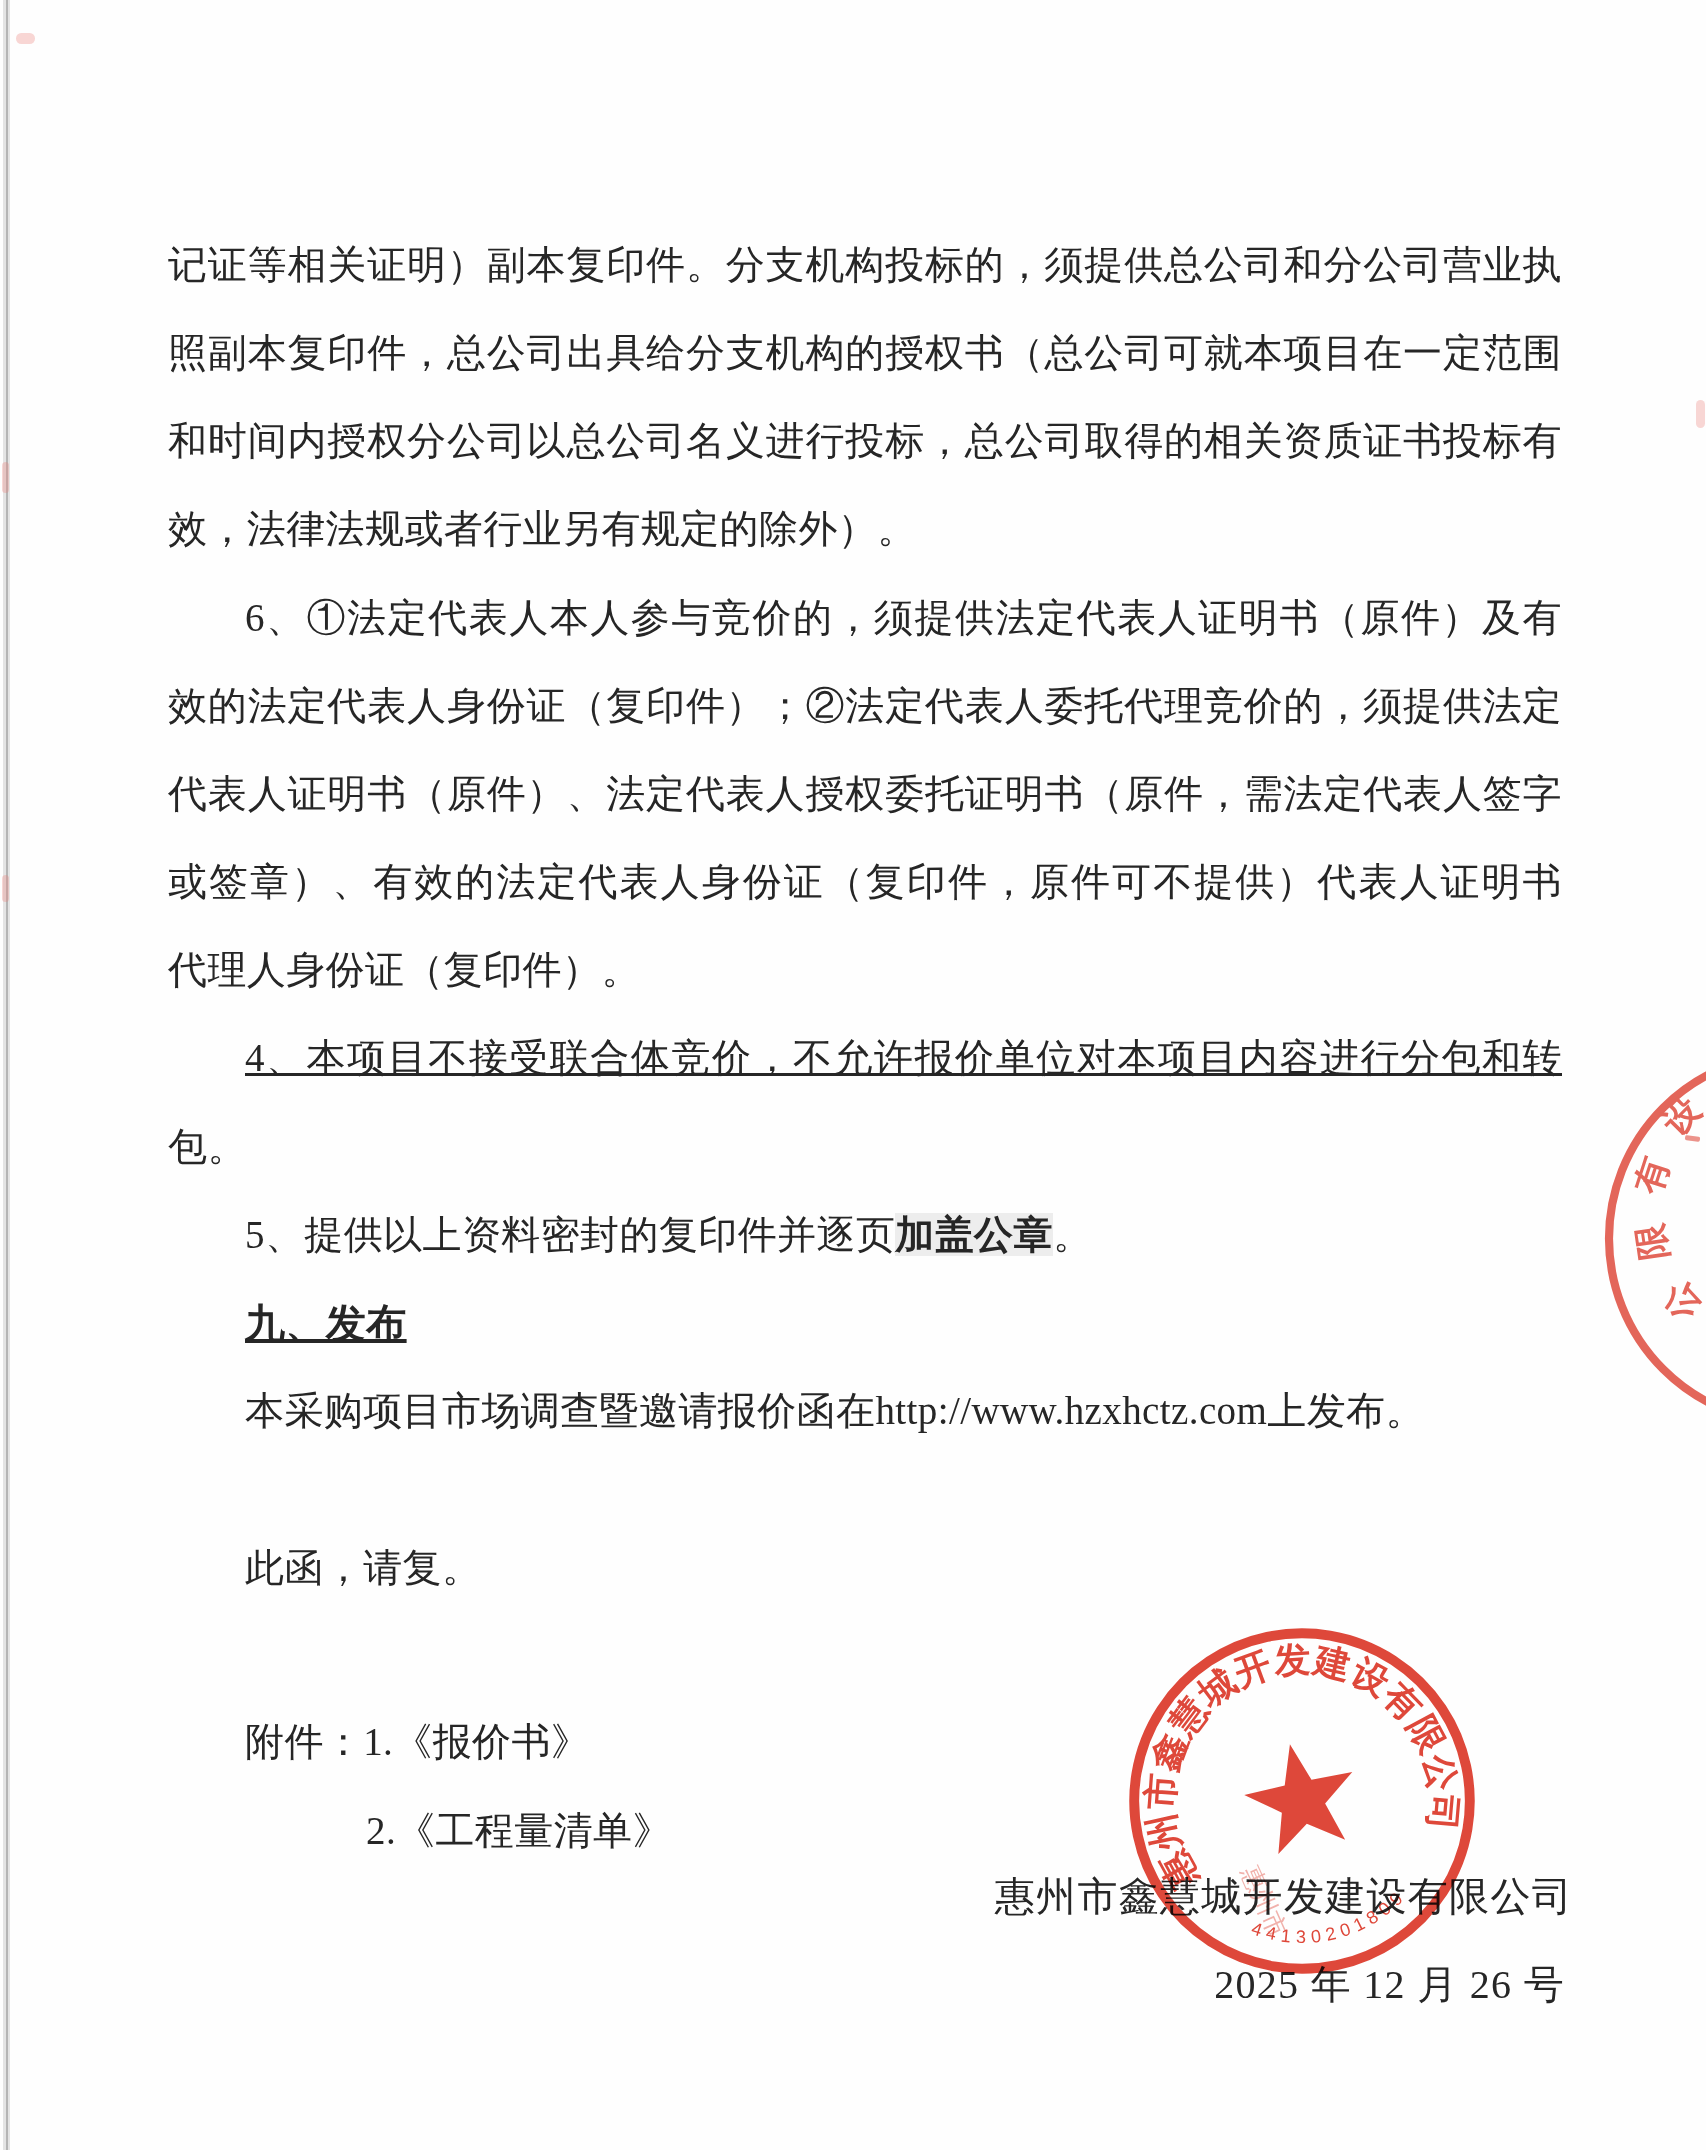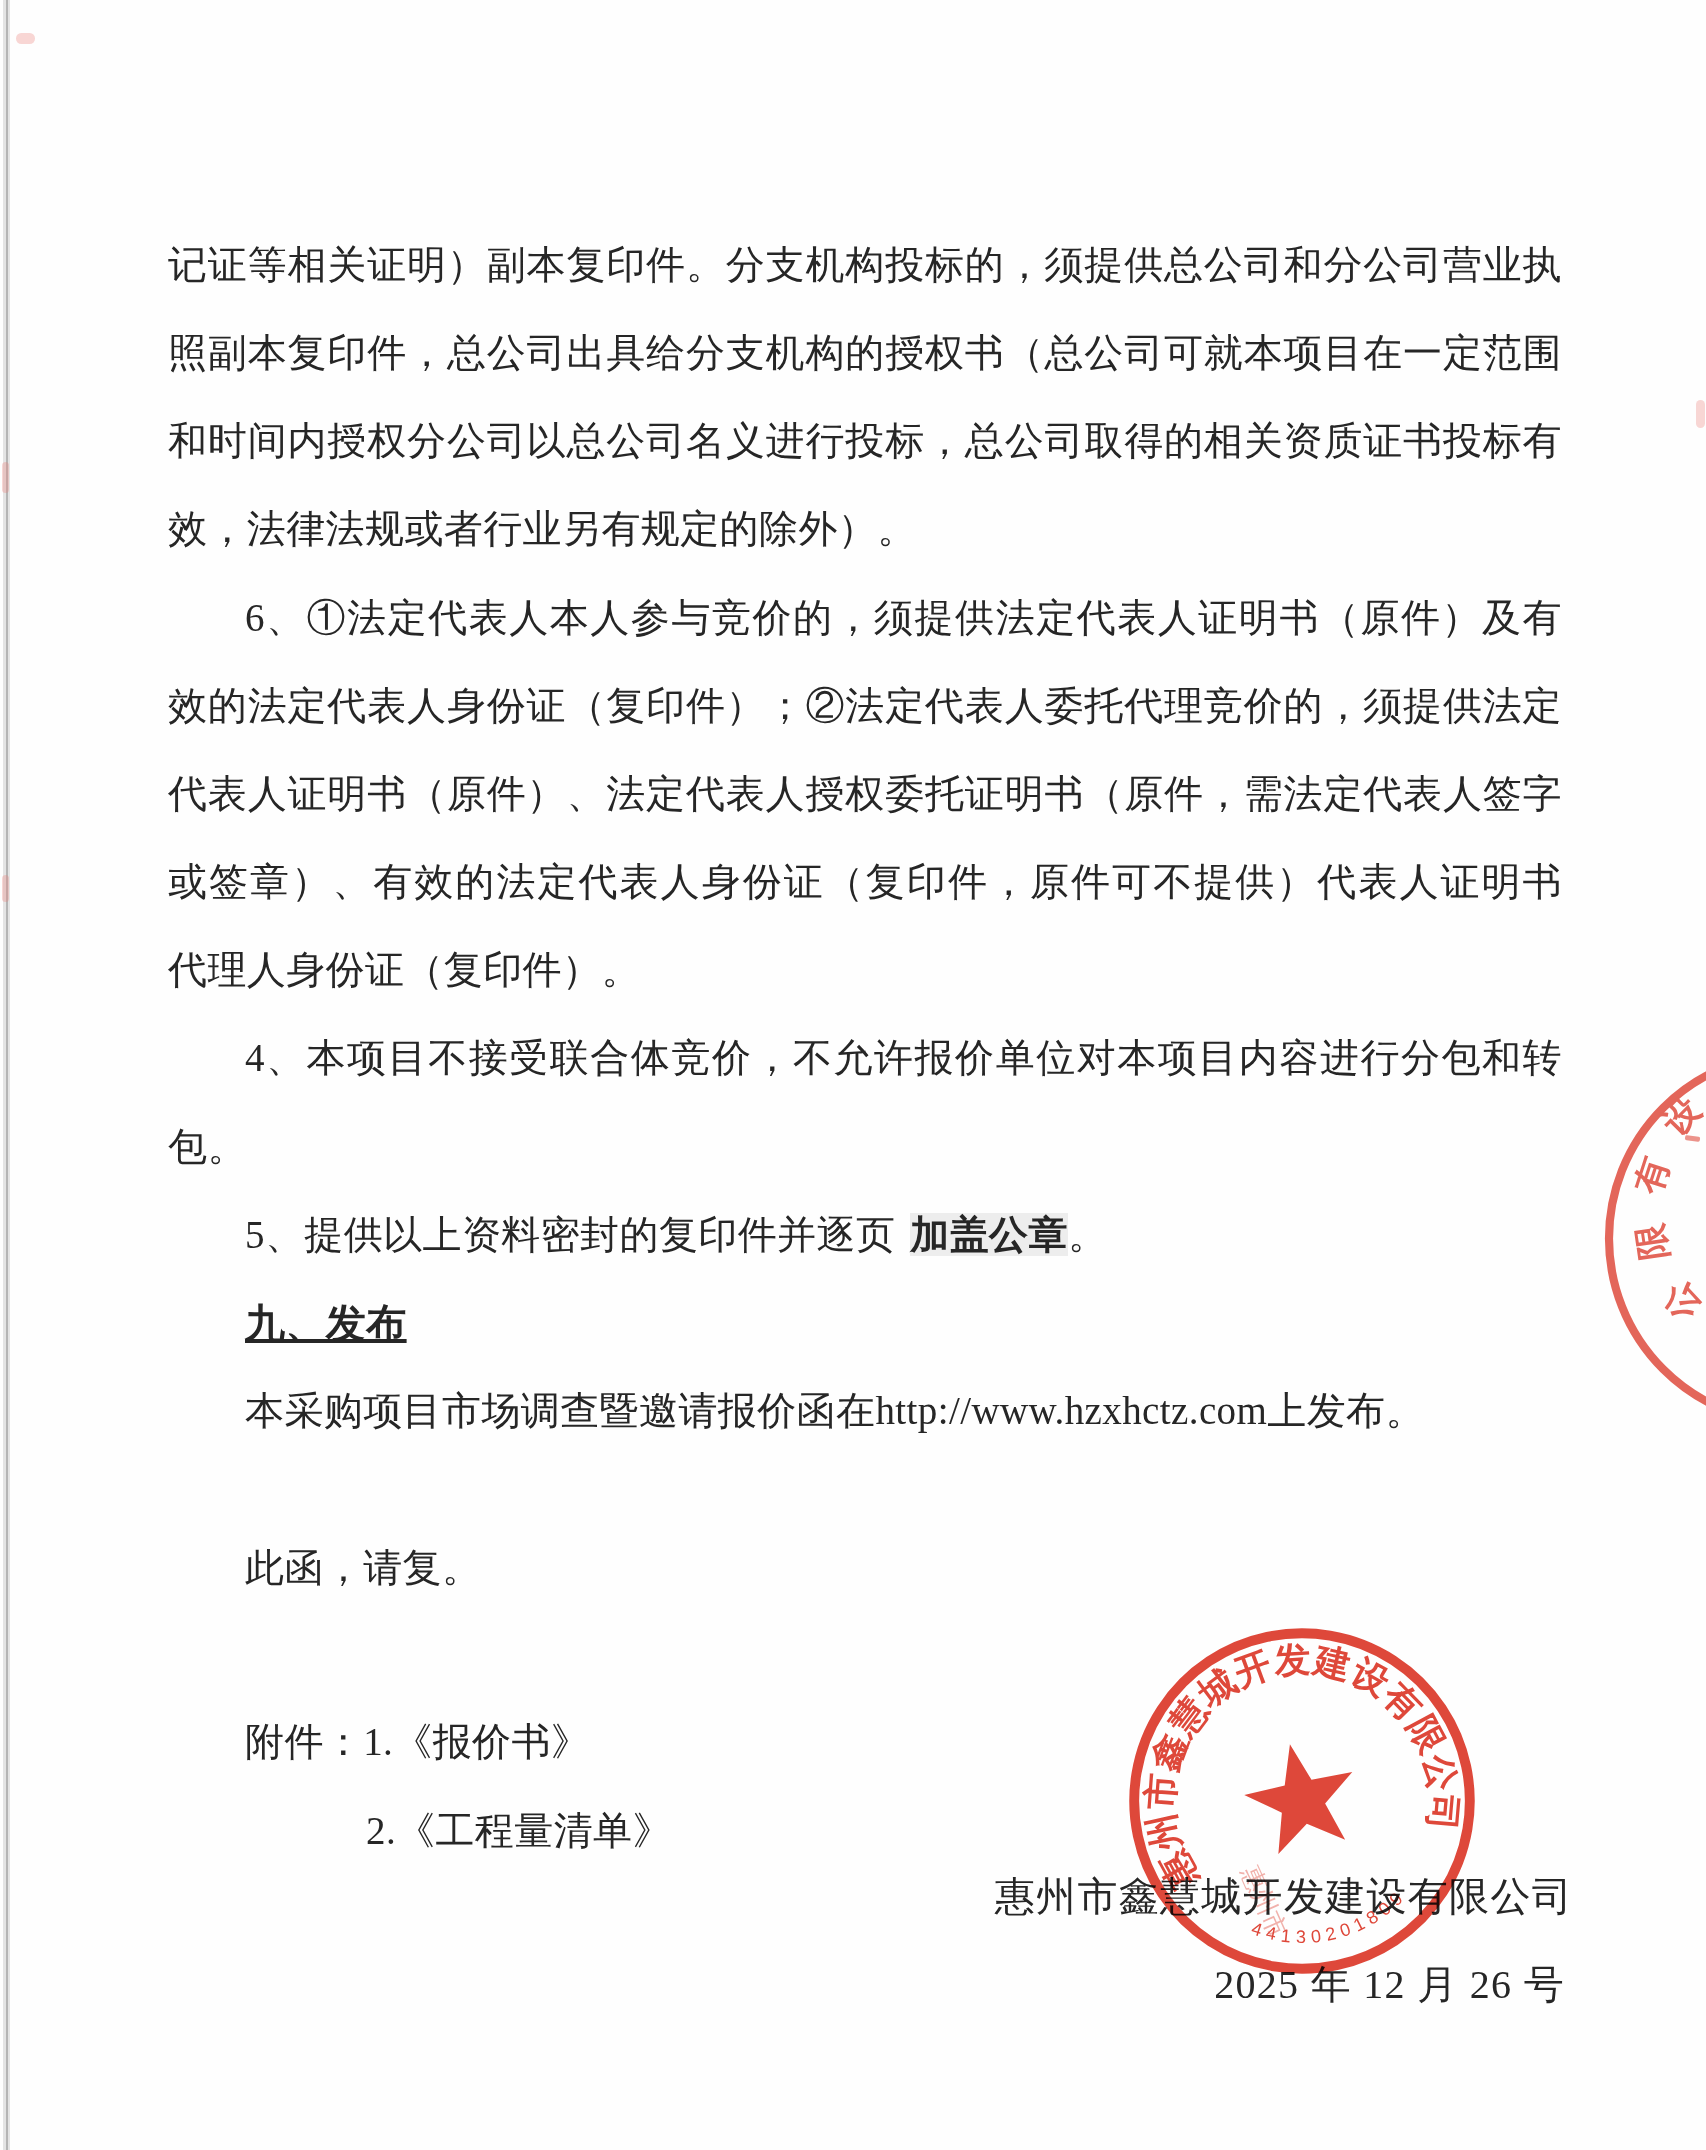--- a/index.html
+++ b/index.html
@@ -19,21 +19,21 @@
     letter-spacing:0.4px;
   }
   .just{
     white-space:normal;
     text-align:justify;
     text-align-last:justify;
   }
   .ind{padding-left:77px;box-sizing:border-box;}
   .ind2{padding-left:198px;box-sizing:border-box;}
   .heading{font-family:"Liberation Sans","DejaVu Sans",sans-serif;font-weight:bold;font-size:40px;text-decoration:underline;}
-  .em-stamp{font-weight:bold;background:rgba(40,40,40,0.08);margin-left:15px;}
+  .em-stamp{font-weight:bold;background:rgba(40,40,40,0.08);}
   .rightline{left:auto;right:134px;width:auto;letter-spacing:1.3px;font-size:40px;}
   .scan-band{position:absolute;left:3.4px;top:0;width:6.9px;height:100%;background:#e4e4e4;}
   .scan-core{position:absolute;left:6px;top:0;width:2.2px;height:100%;background:#b5b5b5;}
   .smudge{position:absolute;background:rgba(236,130,124,0.32);border-radius:5.2px;}
   .seal{position:absolute;mix-blend-mode:multiply;}
   .seal-main{left:1117px;top:1616px;transform:rotate(-12deg);opacity:0.93;}
   .seal-partial{left:1566px;top:1002px;opacity:0.78;}
   .seal-dash{position:absolute;left:1685px;top:1136px;width:14.6px;height:5.2px;
     background:rgba(221,58,43,0.55);transform:rotate(8deg);border-radius:1.7px;}
 </style>
@@ -52,21 +52,21 @@
 
   <div class="tline just" style="top:241px;">记证等相关证明）副本复印件。分支机构投标的，须提供总公司和分公司营业执</div>
   <div class="tline just" style="top:329px;">照副本复印件，总公司出具给分支机构的授权书（总公司可就本项目在一定范围</div>
   <div class="tline just" style="top:417px;">和时间内授权分公司以总公司名义进行投标，总公司取得的相关资质证书投标有</div>
   <div class="tline" style="top:505px;">效，法律法规或者行业另有规定的除外）。</div>
   <div class="tline just ind" style="top:594px;">6、①法定代表人本人参与竞价的，须提供法定代表人证明书（原件）及有</div>
   <div class="tline just" style="top:682px;">效的法定代表人身份证（复印件）；②法定代表人委托代理竞价的，须提供法定</div>
   <div class="tline just" style="top:770px;">代表人证明书（原件）、法定代表人授权委托证明书（原件，需法定代表人签字</div>
   <div class="tline just" style="top:858px;">或签章）、有效的法定代表人身份证（复印件，原件可不提供）代表人证明书</div>
   <div class="tline" style="top:946px;">代理人身份证（复印件）。</div>
-  <div class="tline just ind" style="top:1034px;">4、本项目不接受联合体竞价，不允许报价单位对本项目内容进行分包和转</div>
+  <div class="tline just ind" style="top:1034px;text-decoration:underline;">4、本项目不接受联合体竞价，不允许报价单位对本项目内容进行分包和转</div>
   <div class="tline" style="top:1123px;">包。</div>
   <div class="tline ind" style="top:1211px;"><span>5、提供以上资料密封的复印件并逐页</span><span class="em-stamp">加盖公章</span><span>。</span></div>
   <div class="tline ind heading" style="top:1299px;">九、发布</div>
   <div class="tline ind" style="top:1544px;">此函，请复。</div>
   <div class="tline ind" style="top:1387px;">本采购项目市场调查暨邀请报价函在http://www.hzxhctz.com上发布。</div>
   <div class="tline ind" style="top:1718px;">附件：1.《报价书》</div>
   <div class="tline ind2" style="top:1807px;">2.《工程量清单》</div>
 
   <div class="tline rightline" style="top:1873px;">惠州市鑫慧城开发建设有限公司</div>
   <div class="tline rightline" style="top:1961px;right:142px;">2025 年 12 月 26 号</div>

